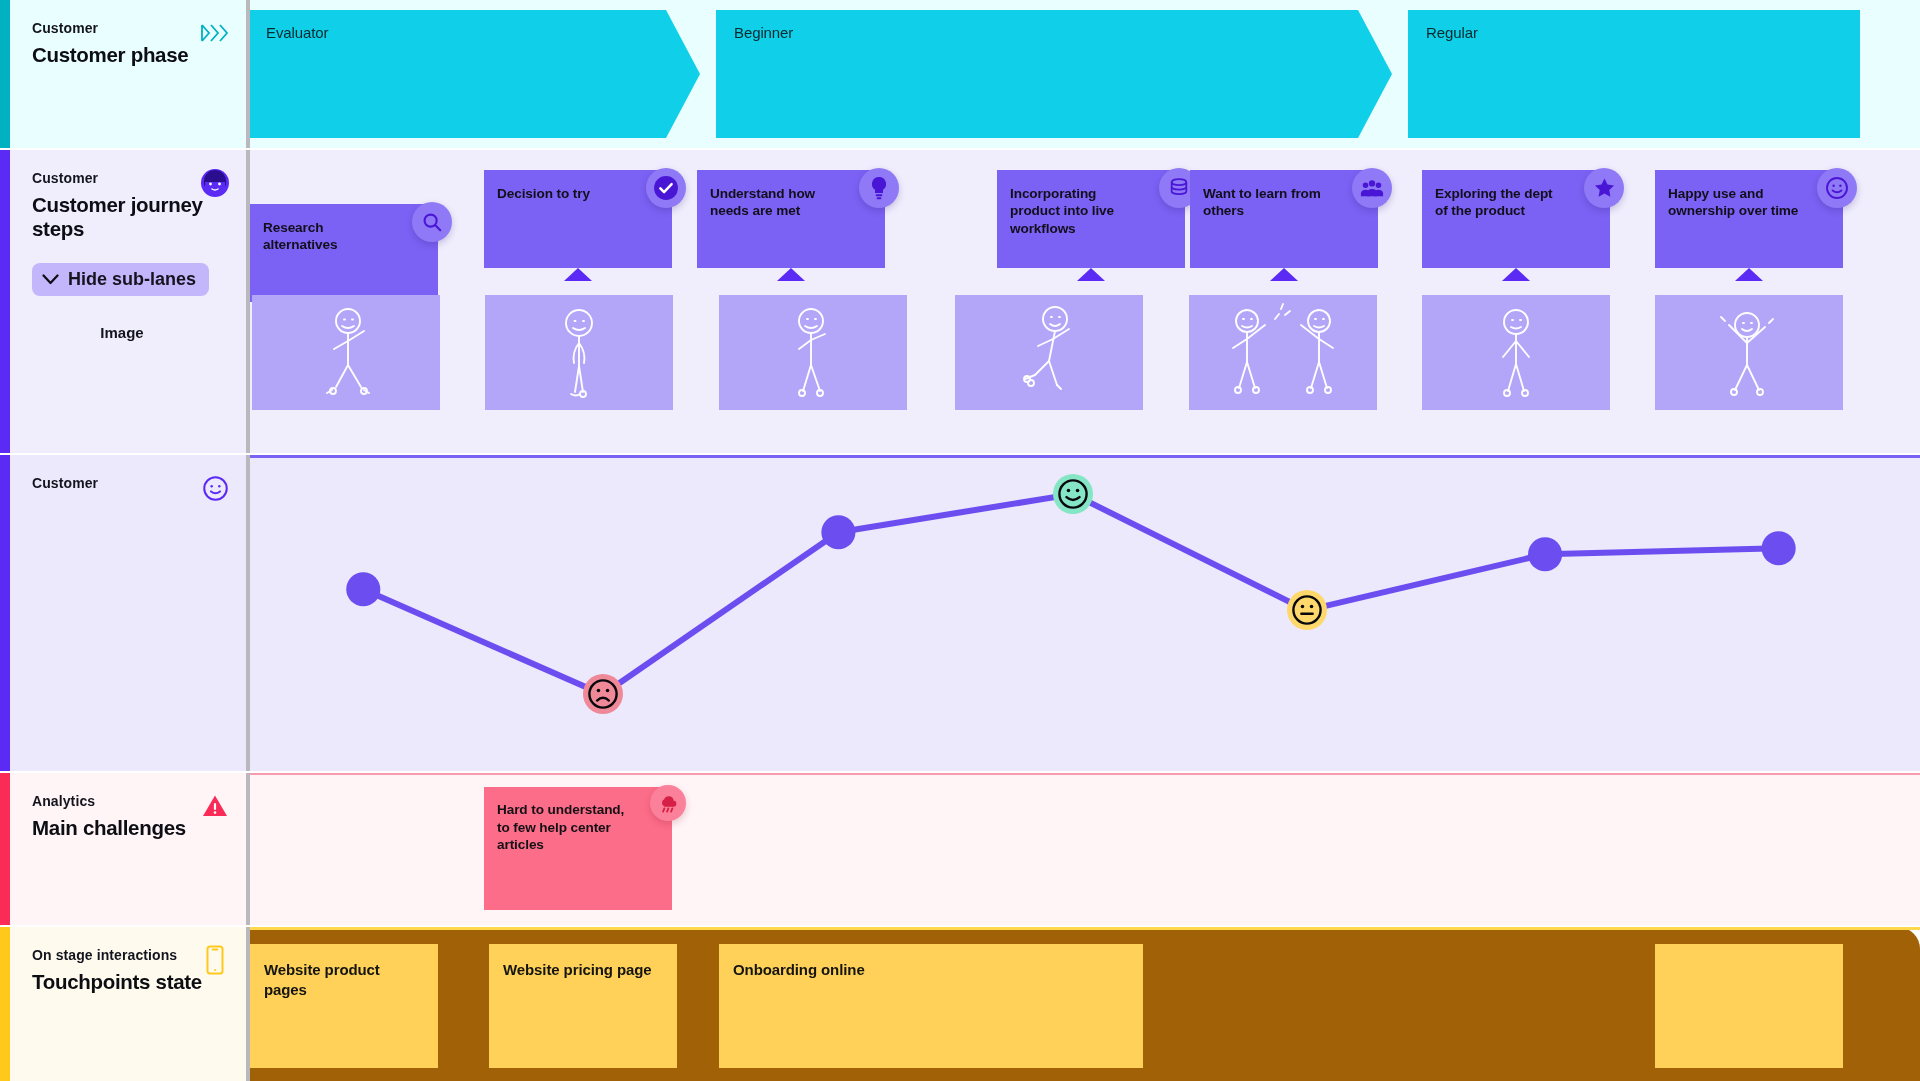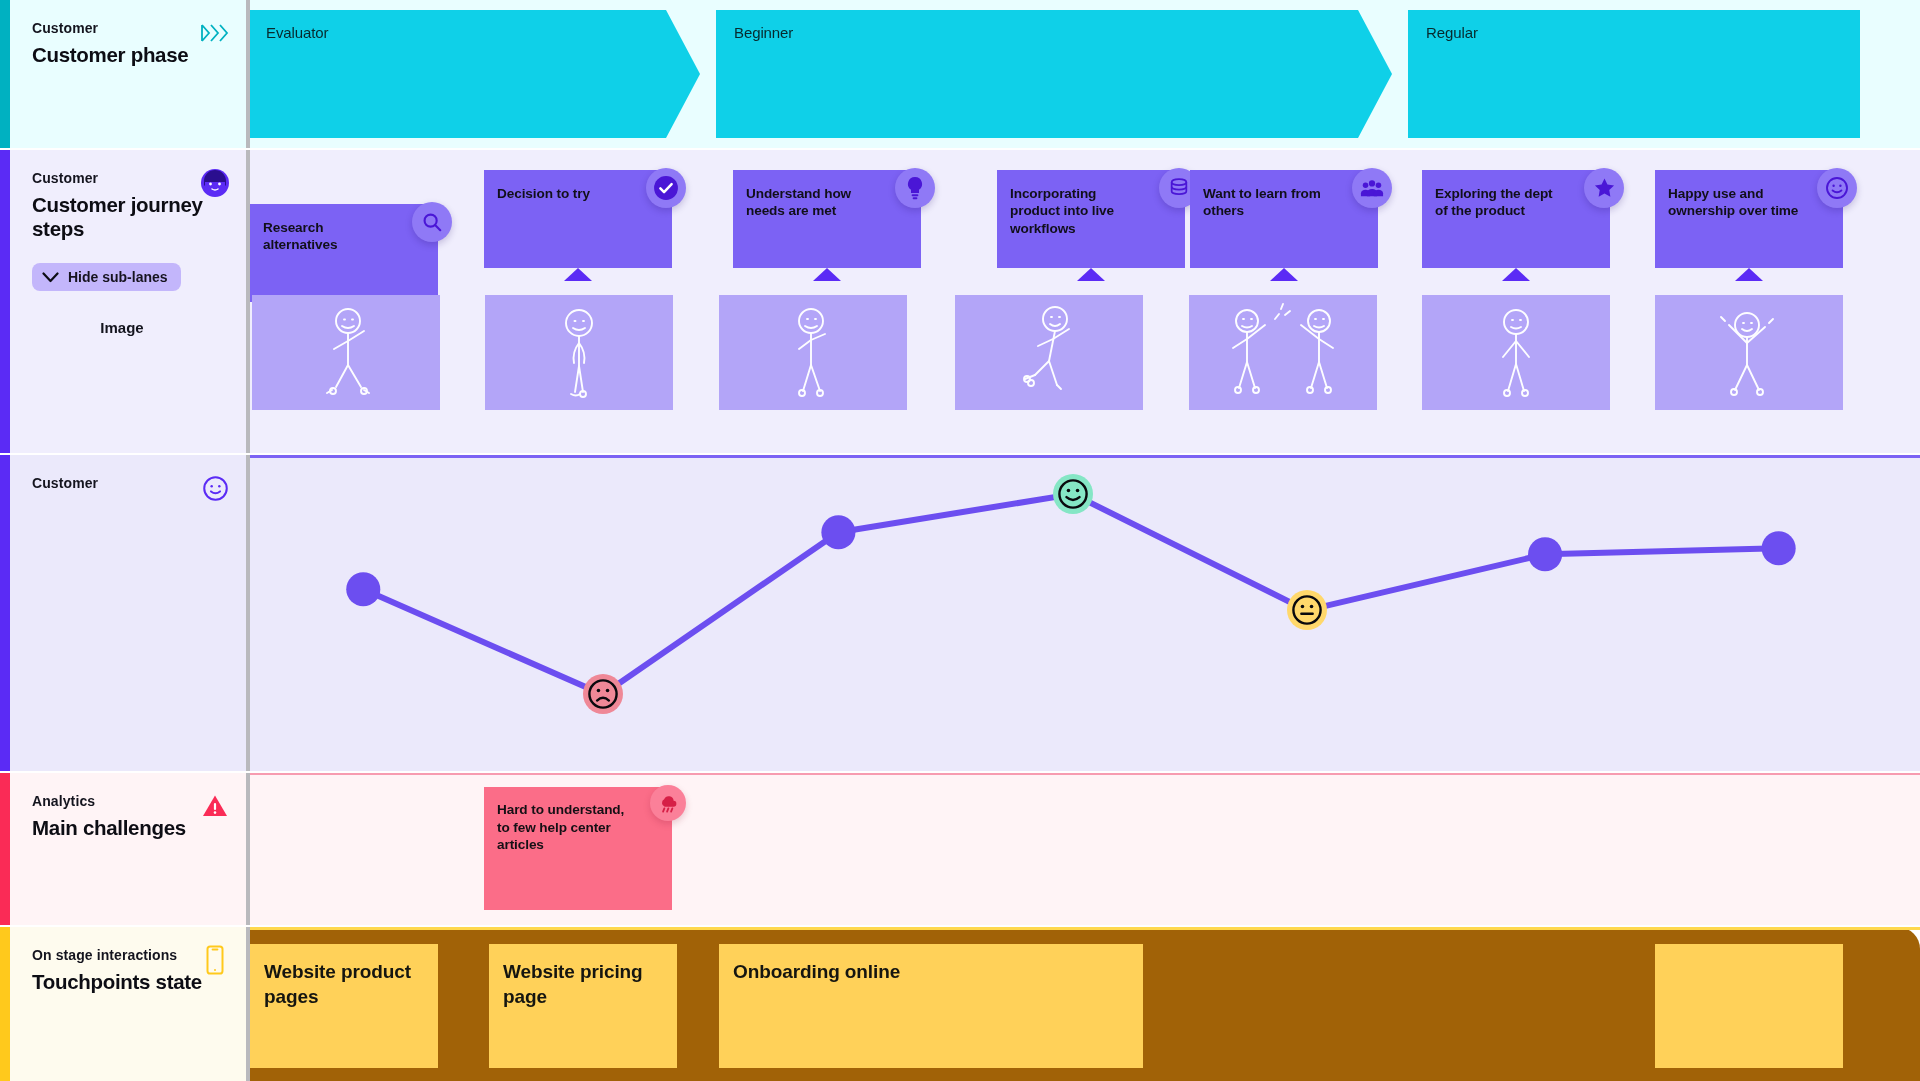--- a/index.html
+++ b/index.html
@@ -47,21 +47,21 @@
   .chev.arrow { clip-path: polygon(0 0, calc(100% - 34px) 0, 100% 50%, calc(100% - 34px) 100%, 0 100%); }
   .chev.flat  { clip-path: polygon(0 0, 100% 0, 100% 50%, 100% 100%, 0 100%); }
 
   
   #lane-steps { top:150px; height:303px; background:#f0eefd; }
   #lane-steps .lane-accent { background:#5b2bf5; }
   #lane-steps .lane-head { background:#f0eefd; }
   .sublane-btn {
     margin-top:22px; display:inline-flex; align-items:center; gap:9px;
     background:#c3b6fb; border-radius:8px; padding:6px 13px 6px 10px;
-    font-size:14px; font-weight:700; color:#16131f; cursor:pointer;
+    font-size:18px; font-weight:700; color:#16131f; cursor:pointer;
   }
   .sublane-btn svg { display:block; }
   .img-label {
     margin-top:28px; text-align:center; font-size:15px; font-weight:700;
     color:#14141e; padding-right:14px;
   }
   .step-card {
     position:absolute; top:20px; width:188px; height:98px; background:#7c62f4;
     padding:15px 42px 0 13px;
     font-size:13.6px; font-weight:700; color:#110f1a; line-height:1.28;
@@ -112,21 +112,21 @@
     box-shadow:0 3px 7px rgba(140,20,50,.2);
   }
 
   
   #lane-touch { top:927px; height:200px; background:#a16207;border-radius:22px; }
   #lane-touch .lane-accent { background:#ffc91c; }
   #lane-touch .lane-head { background:#fefbee; }
   #lane-touch .lane-body { border-top:3px solid #ffd84d; }
   .note-yellow {
     position:absolute; top:14px; height:124px; background:#ffd159;
-    padding:16px 16px 0 14px; font-size:19px; font-weight:700; color:#151510;
+    padding:16px 16px 0 14px; font-size:15px; font-weight:700; color:#151510;
     line-height:1.3; letter-spacing:-.1px; cursor:pointer;
   }
 </style>
 </head>
 <body>
 
 <div class="board">
 
   <div class="lane" id="lane-phase">
     <div class="lane-accent"></div>
@@ -181,21 +181,21 @@
                 <circle cx="10.5" cy="10.5" r="6.6"></circle>
                 <path d="M15.4 15.4L21 21"></path>
               </svg>
             </div><div class="nub"></div></div>
           <div class="step-card" style="left: 236px;"><span>Decision to try</span><div class="badge">
               <svg width="26" height="26" viewBox="0 0 24 24">
                 <circle cx="12" cy="12" r="11" fill="#4a16d6"></circle>
                 <path d="M6.8 12.4l3.4 3.4 7-7.4" fill="none" stroke="#fff" stroke-width="2.3" stroke-linecap="round" stroke-linejoin="round"></path>
               </svg>
             </div><div class="nub"></div></div>
-          <div class="step-card" style="left: 485px;"><span>Understand how needs are met</span><div class="badge">
+          <div class="step-card" style="left: 449px;"><span>Understand how needs are met</span><div class="badge">
               <svg width="22" height="24" viewBox="0 0 20 24">
                 <path d="M10 1a7 7 0 00-4 12.8V17h8v-3.2A7 7 0 0010 1z" fill="#4a16d6"></path>
                 <rect x="6.6" y="18.2" width="6.8" height="2.1" rx="1" fill="#4a16d6"></rect>
                 <rect x="7.6" y="21.2" width="4.8" height="2" rx="1" fill="#4a16d6"></rect>
               </svg>
             </div><div class="nub"></div></div>
           <div class="step-card" style="left: 749px;"><span>Incorporating product into live workflows</span><div class="badge">
               <svg width="22" height="22" viewBox="0 0 24 24" fill="none" stroke="#4a16d6" stroke-width="1.9">
                 <ellipse cx="12" cy="5.6" rx="8" ry="3.2"></ellipse>
                 <path d="M4 5.6v5c0 1.8 3.6 3.2 8 3.2s8-1.4 8-3.2v-5"></path>

